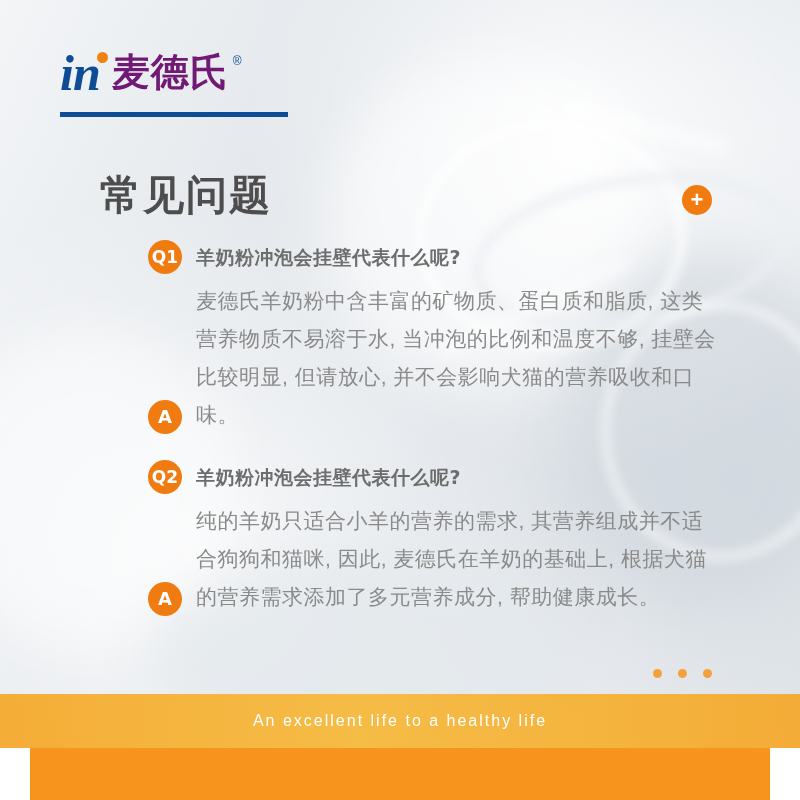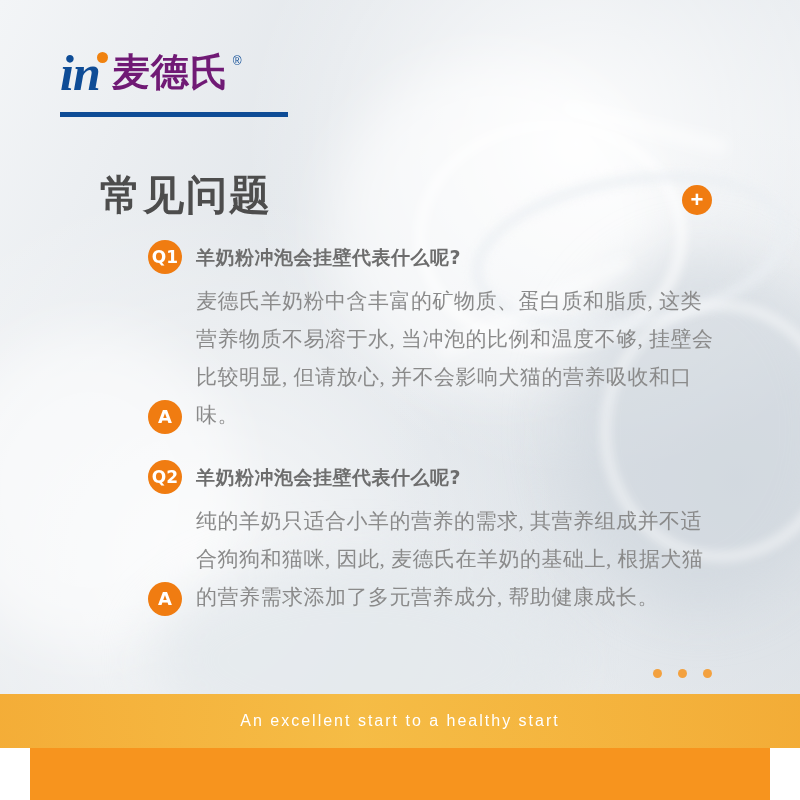--- a/index.html
+++ b/index.html
@@ -184,21 +184,21 @@
   }
   .q-text {
     font-family: "DejaVu Sans", sans-serif;
     font-size: 19px;
     font-weight: bold;
     color: #6d6d6d;
     line-height: 34px;
     letter-spacing: 0.5px;
   }
   .a-text {
-    font-family: Liberation Serif, serif;
+    font-family: Liberation Sans, sans-serif;
     font-size: 21px;
     color: #8a8a8a;
     line-height: 38px;
     letter-spacing: 0.5px;
   }
   .q-row { margin-bottom: 8px; }
 
   
   .dots {
     position: absolute;
@@ -329,20 +329,20 @@
 
   </div>
 
   <div class="dots">
     <span class="dot"></span>
     <span class="dot"></span>
     <span class="dot"></span>
   </div>
 
   <div class="footer-band"></div>
-  <div class="footer-text">An excellent start to a healthy start</div>
+  <div class="footer-text">An excellent life to a healthy life</div>
   <div class="footer-strip">
     <div class="footer-strip-inner"></div>
   </div>
   <div class="strip-white-left"></div>
   <div class="strip-white-right"></div>
 
 </div>
 
 </body></html>

